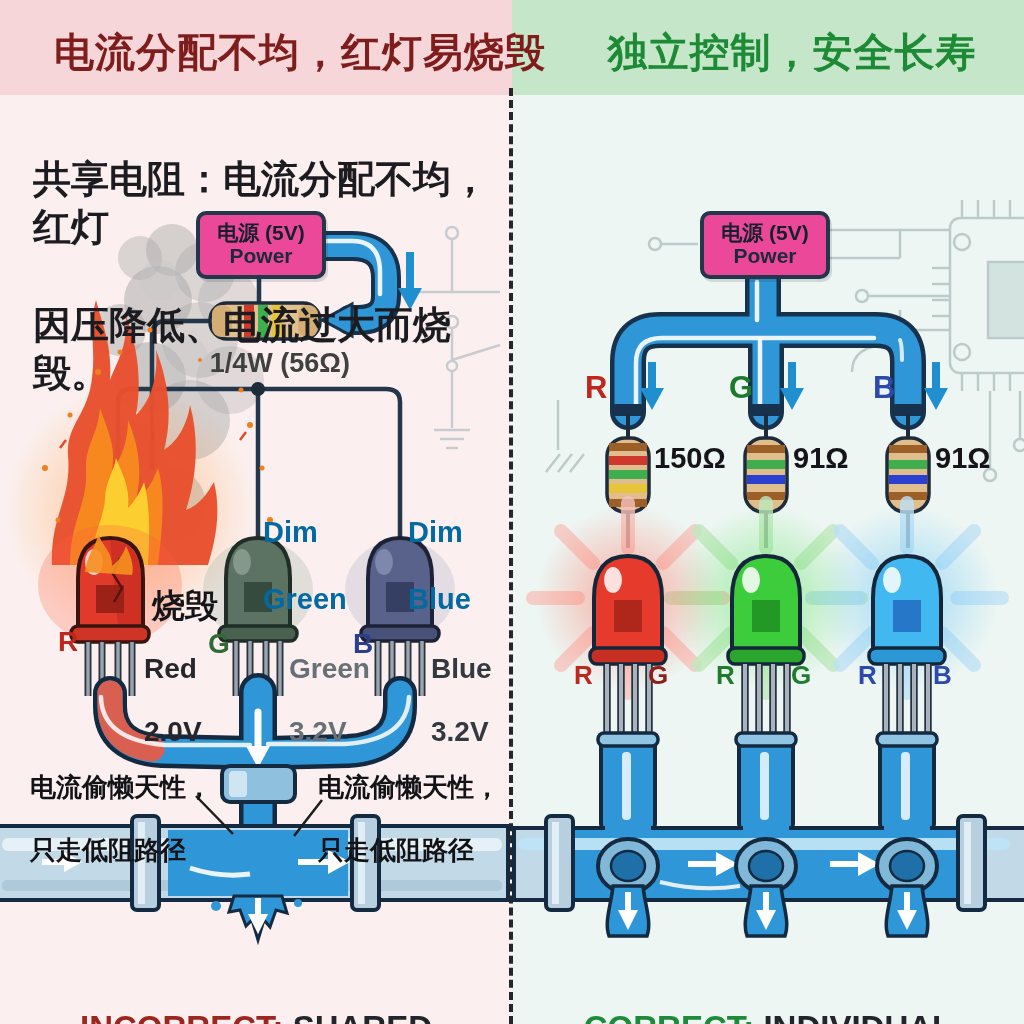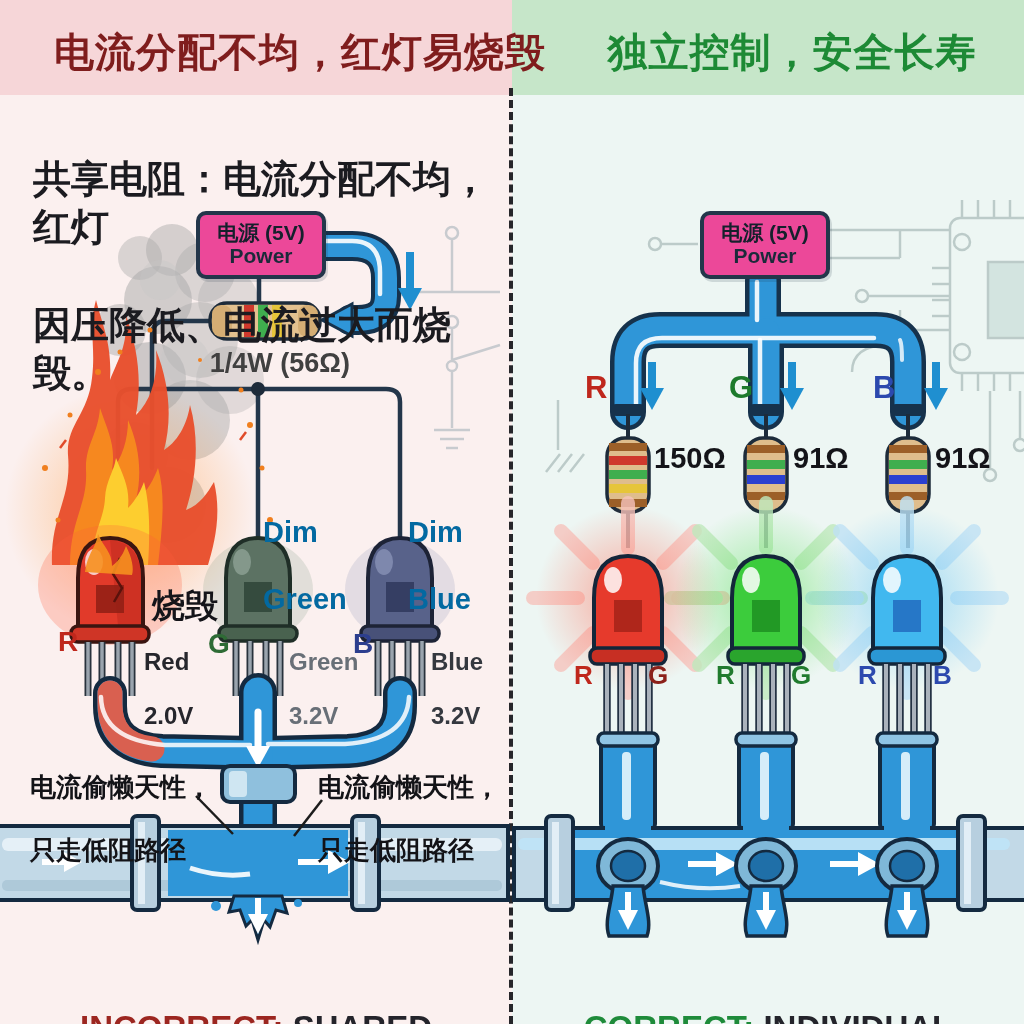--- a/index.html
+++ b/index.html
@@ -22,21 +22,21 @@
   .powerbox{display:flex;flex-direction:column;align-items:center;justify-content:center;
             border:4px solid #23364a;border-radius:10px;background:#ec4899;
             box-shadow:2px 3px 0 rgba(30,50,70,.15);}
   .powerbox .l1{font-size:21px;font-weight:bold;color:#15202c;line-height:1.1;}
   .powerbox .l2{font-size:21px;font-weight:600;color:#1b2a3a;line-height:1.15;}
   .small-note{font-size:26px;font-weight:bold;color:#131317;line-height:1.22;}
   .caption{width:512px;text-align:center;font-size:33px;font-weight:bold;color:#24242b;line-height:1.12;}
   .cap-red{color:#9c2620;}
   .cap-green{color:#1e8b3a;}
   .pin-letter{font-size:28px;font-weight:bold;}
-  .volt{font-size:24px;font-weight:600;line-height:1.12;}
+  .volt{font-size:28px;font-weight:600;line-height:1.12;}
   .dim{font-size:29px;font-weight:700;color:#0369a1;line-height:1.16;}
   .rletter{font-size:31px;font-weight:bold;}
   .rvalue{font-size:29px;font-weight:700;color:#141419;}
   .pin2{font-size:26px;font-weight:bold;}
 </style>
 </head>
 <body>
 
 <div class="stage">
 

